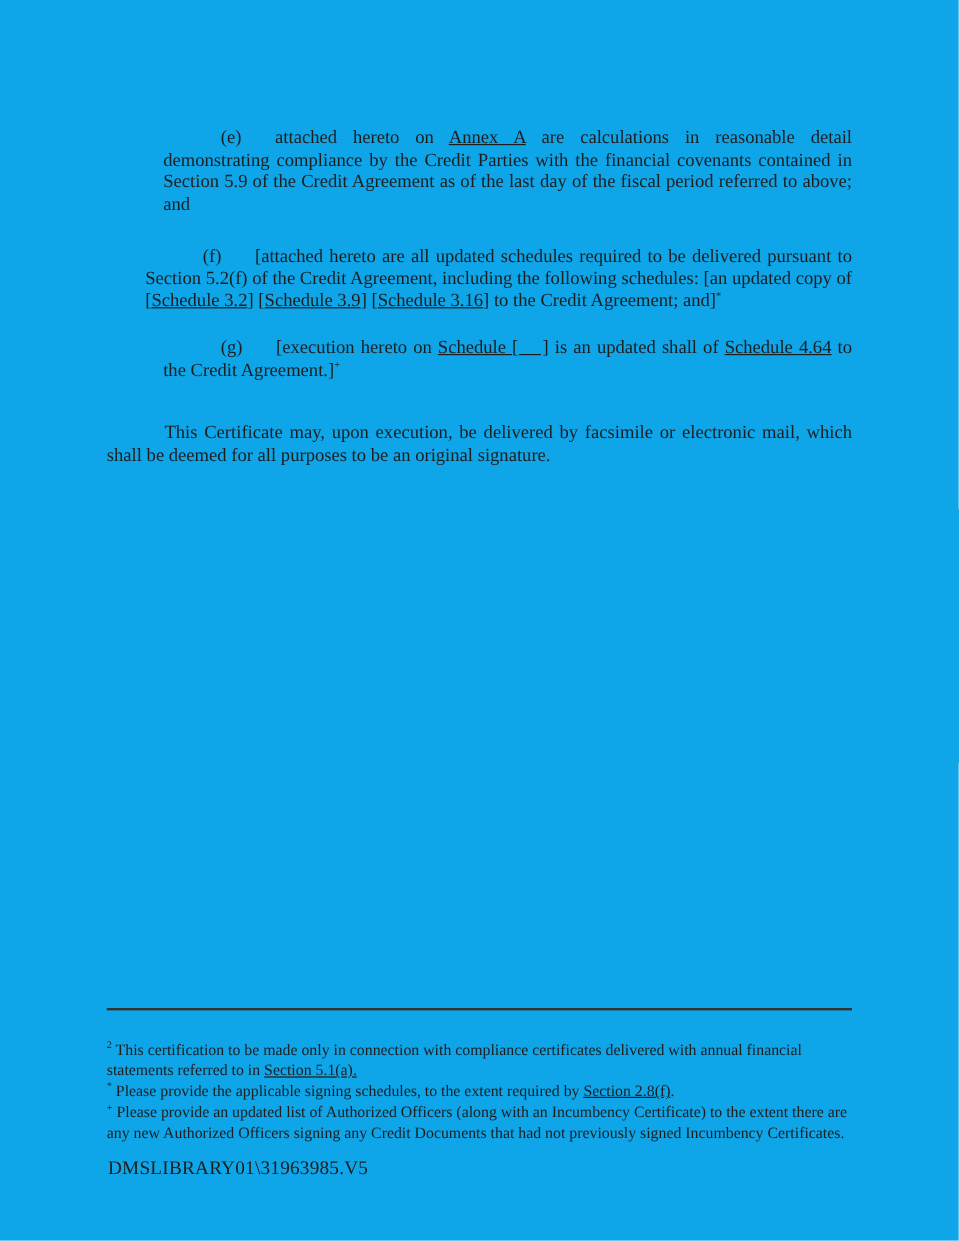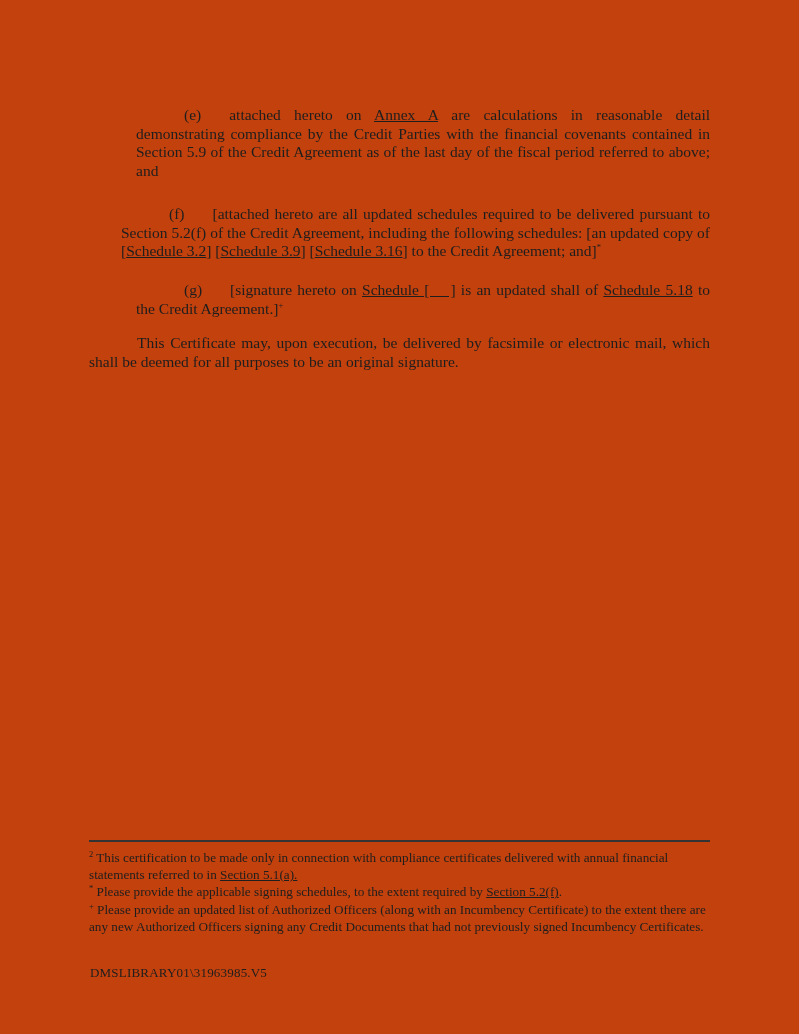--- a/index.html
+++ b/index.html
@@ -1,82 +1,82 @@
 <!DOCTYPE html>
 <html><head>
 <meta charset="utf-8">
 <style>
   html, body { margin: 0; padding: 0; background: #ffffff; }
   .page {
     position: relative;
     width: 799px;
     height: 1034px;
-    background: #c2410c;
+    background: #0ea5e9;
     font-family: "Liberation Serif", serif;
     color: #1e1e1e;
     overflow: hidden;
   }
   .content {
     position: absolute;
     left: 89px;
     top: 106px;
     width: 621px;
     font-size: 15.5px;
     line-height: 18.7px;
   }
   .content p { margin: 0; text-align: justify; }
   p.sub { margin-left: 47px; text-indent: 48px; }
   p.sub-e { margin-bottom: 24px; }
   p.sub-f { margin-bottom: 20px; margin-left: 32px; }
-  p.closing { text-indent: 48px; margin-top: 16px; }
+  p.closing { text-indent: 48px; margin-top: 34px; }
   .tab { display: inline-block; width: 28px; }
   .u { text-decoration: underline; }
   sup.fnref { font-size: 8.5px; line-height: 0; vertical-align: super; }
   .footnotes {
     position: absolute;
     left: 89px;
     top: 840px;
     width: 621px;
     border-top: 2px solid #333333;
-    padding-top: 7px;
+    padding-top: 24px;
     font-size: 13.2px;
     line-height: 17.2px;
   }
   .footnote { margin: 0; text-align: left; }
   .footnote sup { font-size: 8.5px; line-height: 0; vertical-align: super; }
   .footer-id {
     position: absolute;
     left: 90px;
     top: 965px;
-    font-size: 13px;
+    font-size: 16px;
     letter-spacing: 0.2px;
   }
 </style>
 </head>
 <body>
 
 <div class="page">
 
   <div class="content">
 
     <p class="sub sub-e"><span>(e)</span><span class="tab"></span><span>attached hereto on </span><span class="u">Annex A</span><span> are calculations in reasonable detail demonstrating compliance by the Credit Parties with the financial covenants contained in Section 5.9 of the Credit Agreement as of the last day of the fiscal period referred to above; and</span></p>
 
     <p class="sub sub-f"><span>(f)</span><span class="tab"></span><span>[attached hereto are all updated schedules required to be delivered pursuant to Section 5.2(f) of the Credit Agreement, including the following schedules: [an updated copy of [</span><span class="u">Schedule 3.2</span><span>] [</span><span class="u">Schedule 3.9</span><span>] [</span><span class="u">Schedule 3.16</span><span>] to the Credit Agreement; and]</span><sup class="fnref">*</sup></p>
 
-    <p class="sub"><span>(g)</span><span class="tab"></span><span>[signature hereto on </span><span class="u">Schedule [&nbsp;&nbsp;&nbsp;&nbsp;]</span><span> is an updated shall of </span><span class="u">Schedule 5.18</span><span> to the Credit Agreement.]</span><sup class="fnref">+</sup></p>
+    <p class="sub"><span>(g)</span><span class="tab"></span><span>[execution hereto on </span><span class="u">Schedule [&nbsp;&nbsp;&nbsp;&nbsp;]</span><span> is an updated shall of </span><span class="u">Schedule 4.64</span><span> to the Credit Agreement.]</span><sup class="fnref">+</sup></p>
 
     <p class="closing"><span>This Certificate may, upon execution, be delivered by facsimile or electronic mail, which shall be deemed for all purposes to be an original signature.</span></p>
 
   </div>
 
   <div class="footnotes">
 
     <p class="footnote"><sup>2</sup><span> This certification to be made only in connection with compliance certificates delivered with annual financial statements referred to in </span><span class="u">Section 5.1(a).</span><span></span></p>
 
-    <p class="footnote"><sup>*</sup><span> Please provide the applicable signing schedules, to the extent required by </span><span class="u">Section 5.2(f)</span><span>.</span></p>
+    <p class="footnote"><sup>*</sup><span> Please provide the applicable signing schedules, to the extent required by </span><span class="u">Section 2.8(f)</span><span>.</span></p>
 
     <p class="footnote"><sup>+</sup><span> Please provide an updated list of Authorized Officers (along with an Incumbency Certificate) to the extent there are any new Authorized Officers signing any Credit Documents that had not previously signed Incumbency Certificates.</span></p>
 
   </div>
 
   <div class="footer-id">DMSLIBRARY01\31963985.V5</div>
 
 </div>
 
 </body></html>

